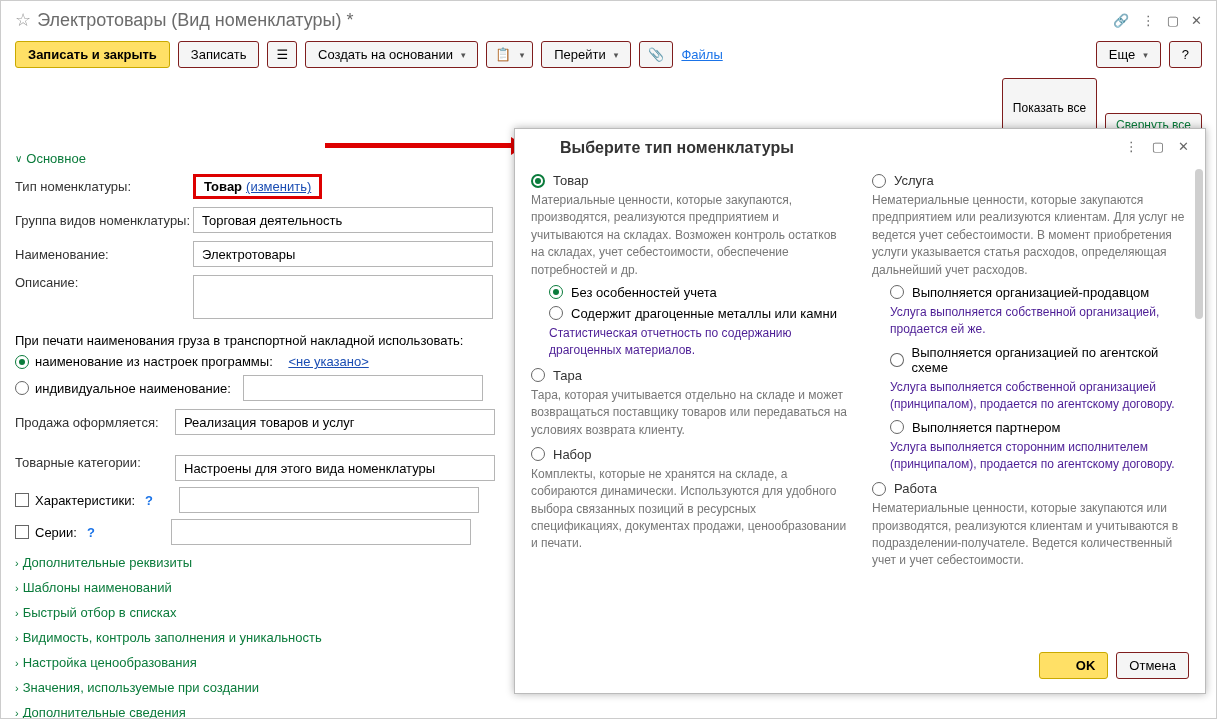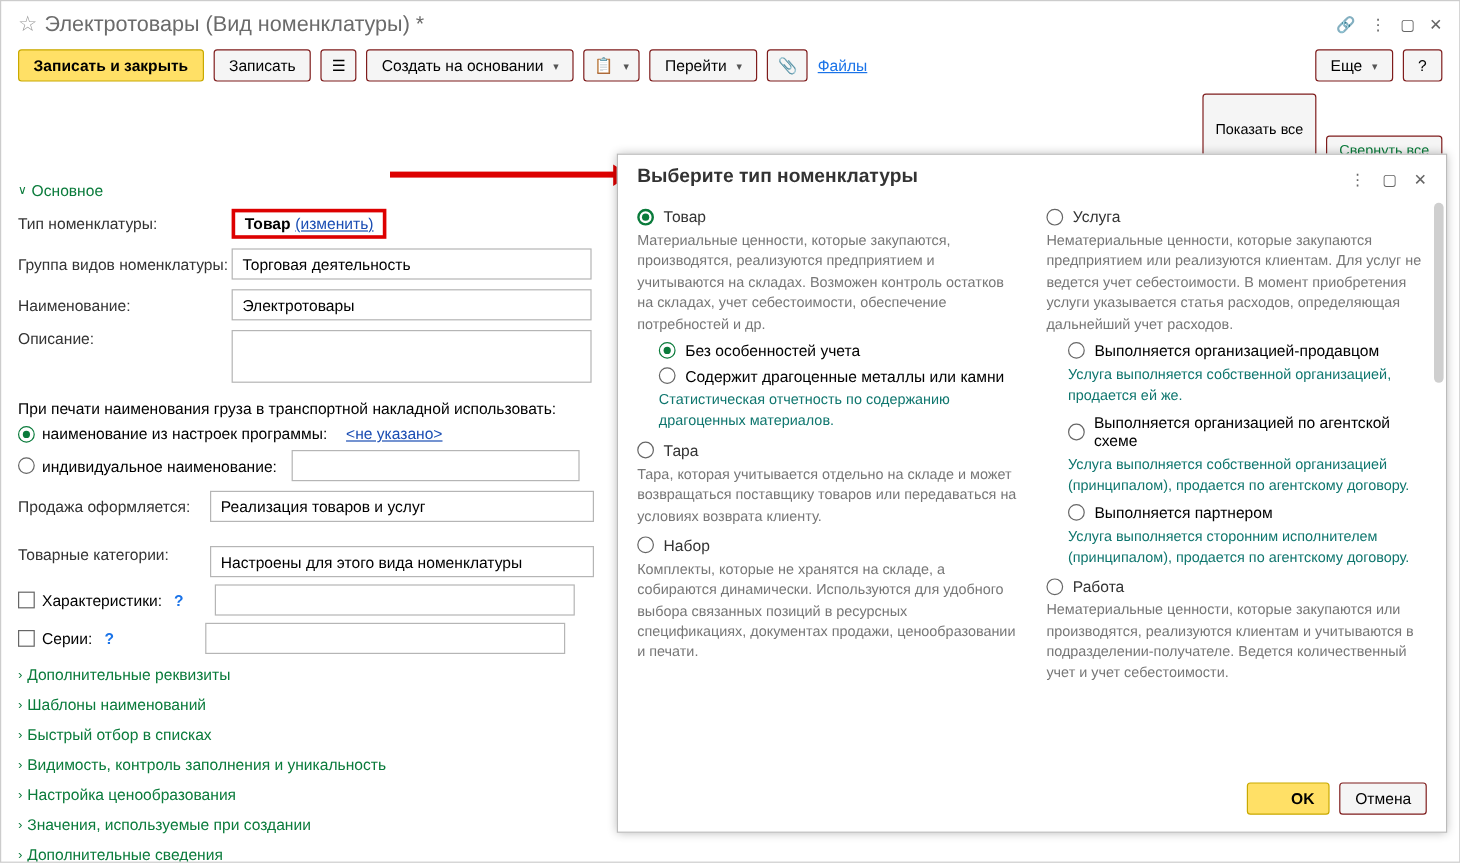--- a/index.html
+++ b/index.html
@@ -42,32 +42,32 @@
   .radio-outer.checked::after { content:''; width:6px; height:6px; background:#0a7b3b; border-radius:50%; display:block;}
   .check-outer { width:14px; height:14px; border:1px solid #666; display:inline-block;}
   .not-set { color:#1a4db3; text-decoration: underline; cursor:pointer;}
   .hint-q { color:#1a73e8; font-weight:bold; margin-left:4px; cursor:pointer;}
 
   .section-link { color:#0a7b3b; font-size:14px; display:flex; align-items:center; gap:4px; margin-top:10px; cursor:pointer;}
   .section-link .chev { color:#0a7b3b; font-size:11px;}
 
   
   .dialog { position:absolute; top:127px; left:513px; width:692px; height:566px; background:#fff; box-shadow:0 0 8px rgba(0,0,0,0.3); border:1px solid #bbb; display:flex; flex-direction:column;}
-  .dialog-header { display:flex; align-items:flex-end; padding:10px 16px 8px;}
+  .dialog-header { display:flex; align-items:flex-start; padding:10px 16px 8px;margin-left:29px;}
   .dialog-title { flex:1; font-size:16px; font-weight:bold; color:#333;}
   .dialog-controls { display:flex; gap:14px; color:#666;}
   .dialog-controls span { cursor:pointer;}
   .dialog-body { flex:1; display:flex; padding:0 16px; gap:24px; overflow:auto;}
   .col { flex:1; }
   .opt { margin-top:8px;}
   .opt-line { display:flex; align-items:center; gap:8px; cursor:pointer;}
   .opt-label { color:#333; }
   .opt-desc { color:#777; font-size:12px; margin-top:4px; line-height:1.45; margin-left:0;}
   .sub-opt { margin-left:18px; margin-top:6px;}
-  .sub-desc { color:#0f766e; font-size:12px; margin-left:18px; margin-top:4px; line-height:1.45;}
+  .sub-desc { color:#4c1d95; font-size:12px; margin-left:18px; margin-top:4px; line-height:1.45;}
   .dialog-footer { display:flex; justify-content:flex-end; padding:10px 16px 14px; gap:8px;}
   .collapse-green{color:#0a7b3b;margin-top:35px;}
 
   
   .scroll-track { position:absolute; right:2px; top:40px; width:8px; height:530px;}
   .scroll-thumb { width:8px; height:150px; background:#cfcfcf; border-radius:4px;}
   .drop-arrow::after{content:'▾'; font-size:9px; margin-left:4px; color:#555;}
 </style>
 </head>
 <body>

